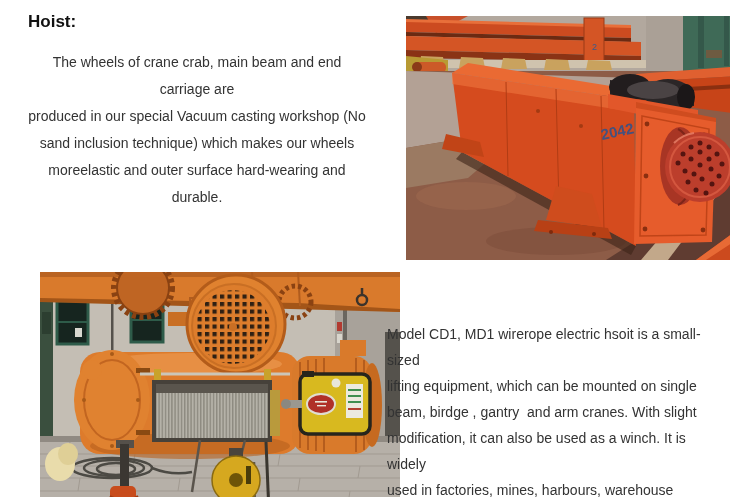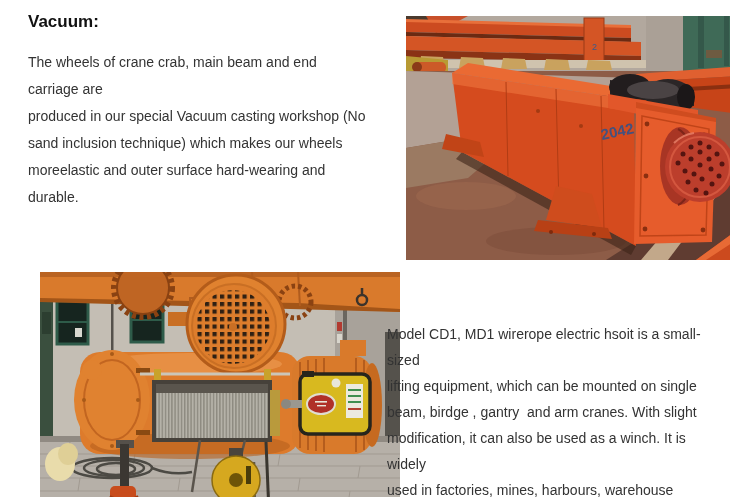--- a/index.html
+++ b/index.html
@@ -2,35 +2,35 @@
 <html><head>
 <meta charset="utf-8">
 <style>
   html,body{margin:0;padding:0;background:#fff;}
   .page{position:relative;width:730px;height:497px;background:#ffffff;overflow:hidden;
         font-family:"Liberation Sans",sans-serif;color:#2d2d2d;}
   .text-block{position:absolute;}
   .text-block h2{margin:0;font-size:17px;font-weight:bold;color:#111;}
   .body-text{margin:0;font-size:14px;line-height:27px;color:#333;white-space:pre-wrap;}
   .wheels-block{left:28px;top:12px;width:338px;}
-  .wheels-block .body-text{margin-top:17px;}
+  .wheels-block .body-text{margin-top:17px;text-align:center;}
   .hoist-block{left:387px;top:301px;width:330px;}
   .hoist-block .body-text{margin-top:20px;line-height:26px;}
   .photo{position:absolute;display:block;}
   .photo svg{display:block;}
   .photo-endcarriage{left:366px;top:0;width:364px;height:244px;}
   .photo-hoist{left:0;top:256px;width:360px;height:241px;}
 </style>
 </head>
 <body>
 
 <div class="page">
 
   <section class="text-block wheels-block">
-    <h2>Vacuum:</h2>
+    <h2>Hoist:</h2>
     <p class="body-text">The wheels of crane crab, main beam and end carriage are
 produced in our special Vacuum casting workshop (No
 sand inclusion technique) which makes our wheels
 moreelastic and outer surface hard-wearing and durable.</p>
   </section>
 
   <figure class="photo photo-endcarriage">
     <svg width="364" height="244" viewBox="0 0 364 244" xmlns="http://www.w3.org/2000/svg">
 
       <rect x="0" y="0" width="364" height="64" fill="#b2a89e"></rect>

